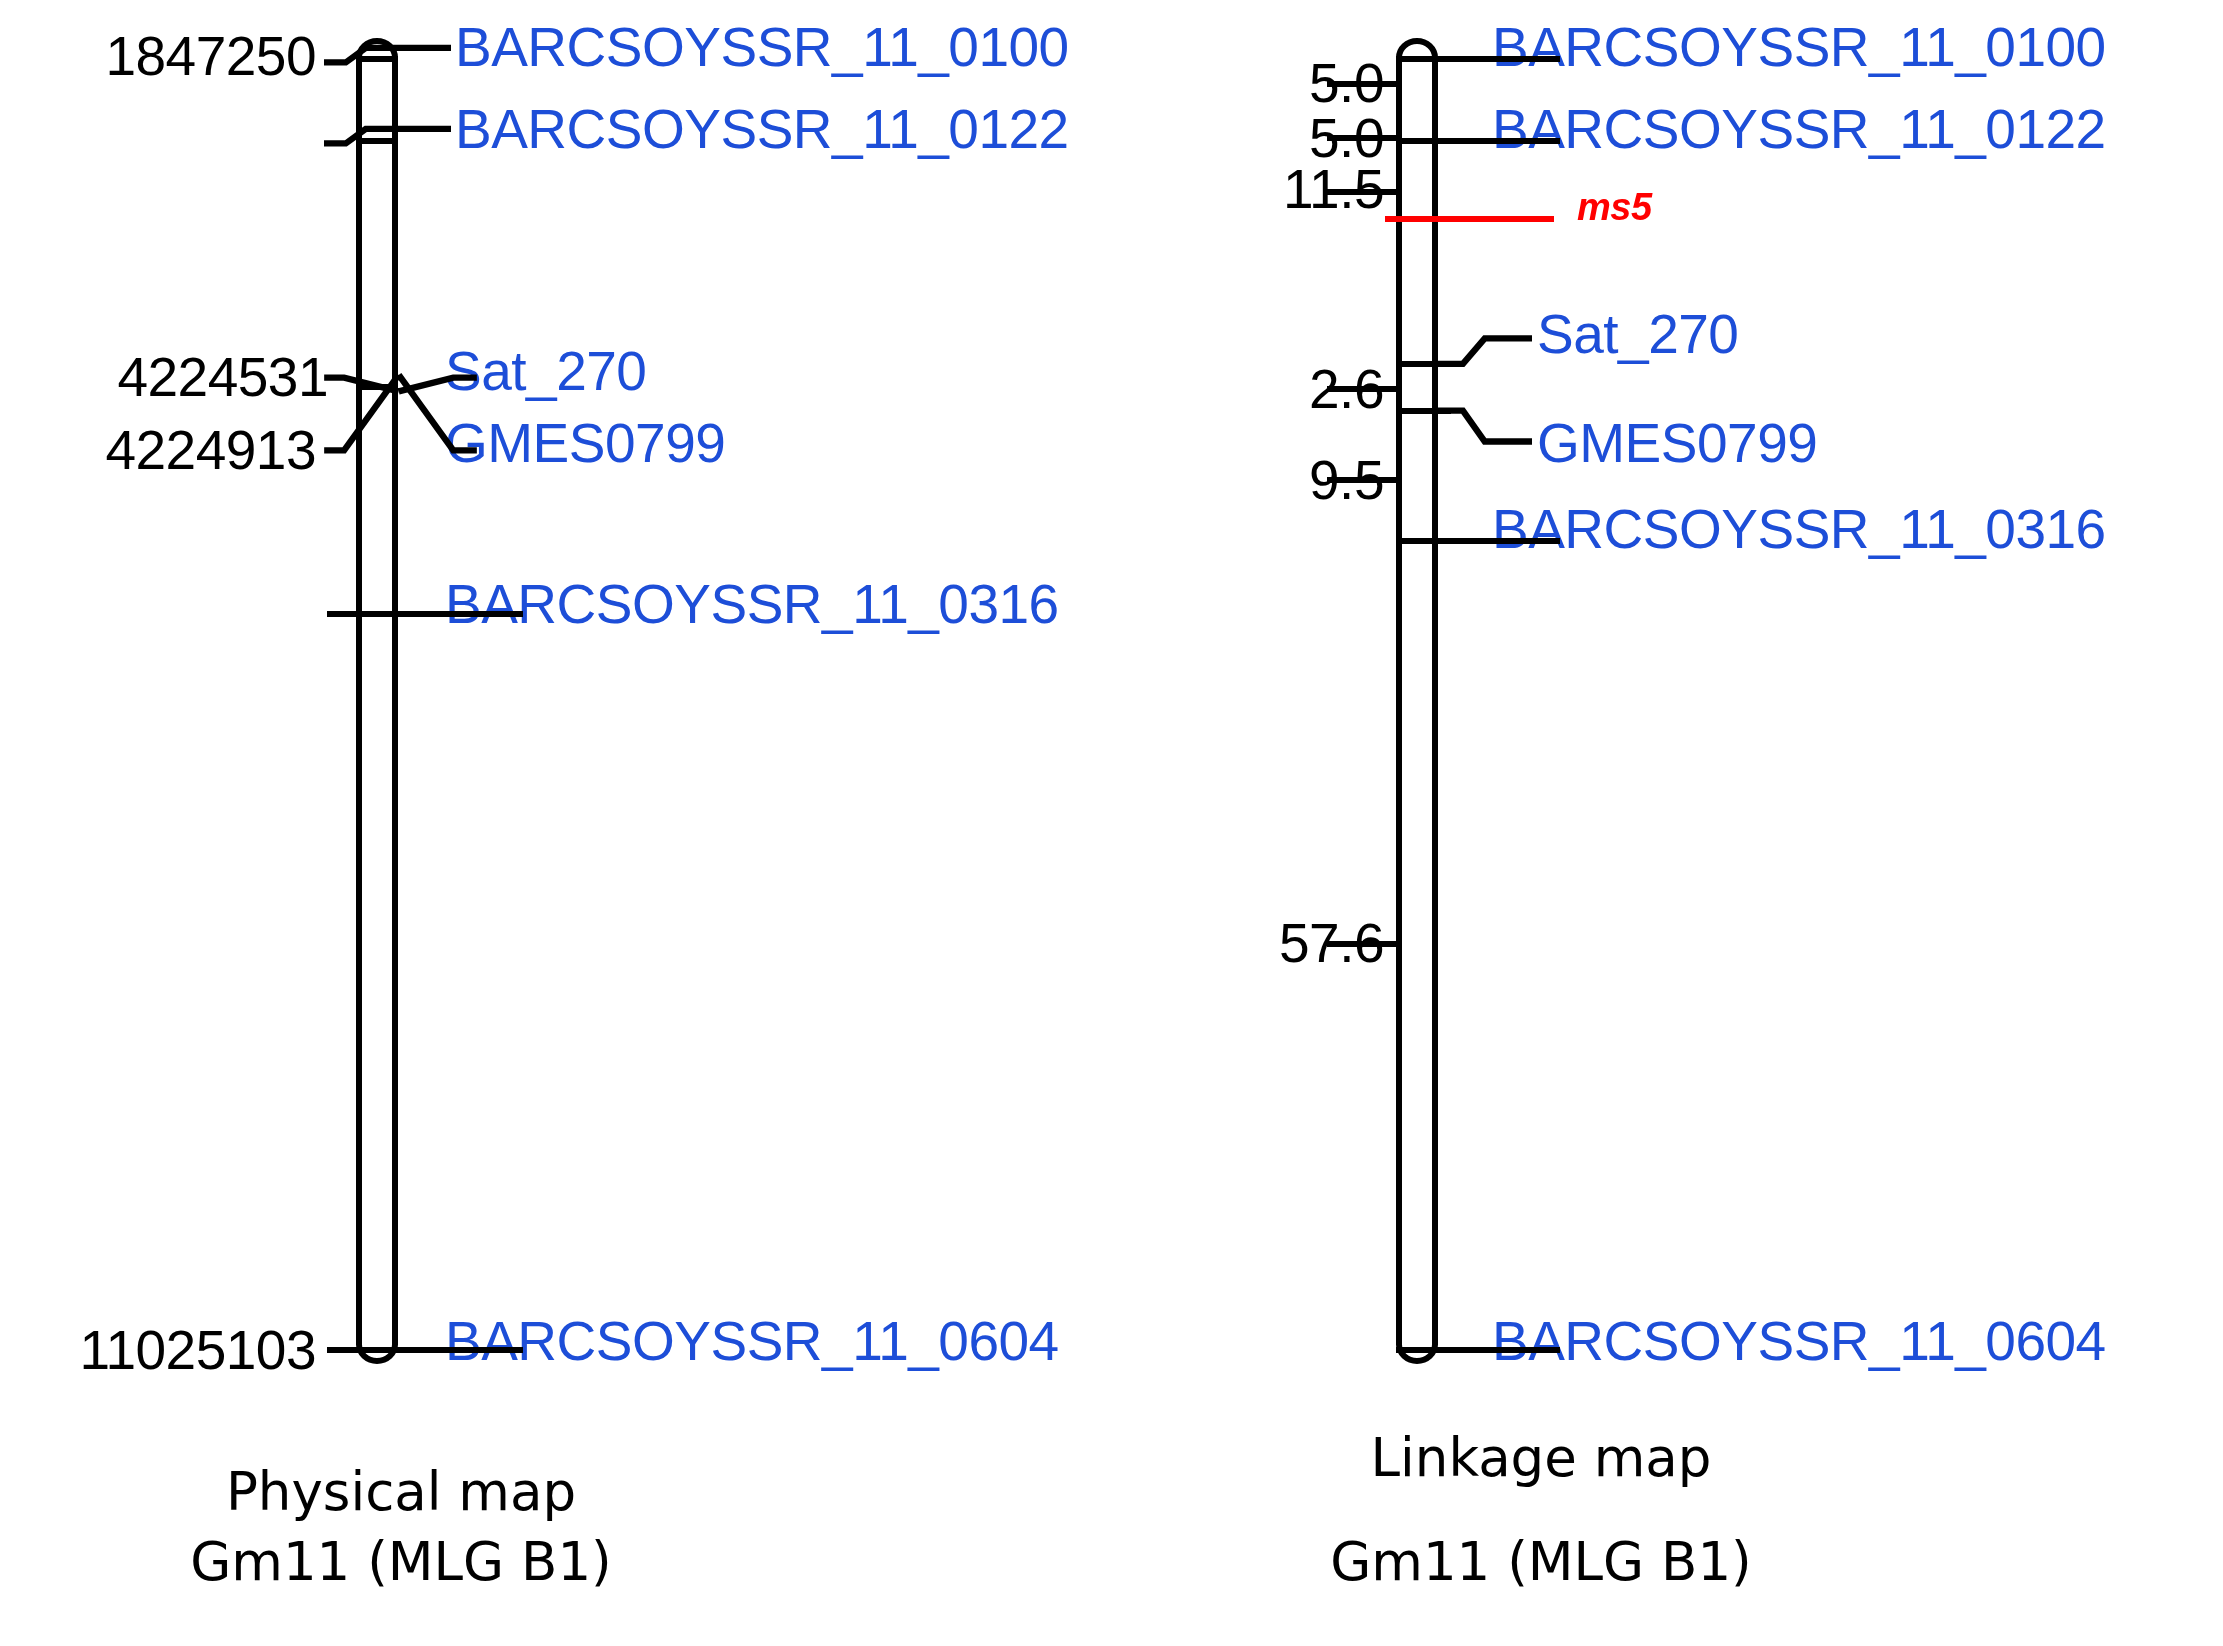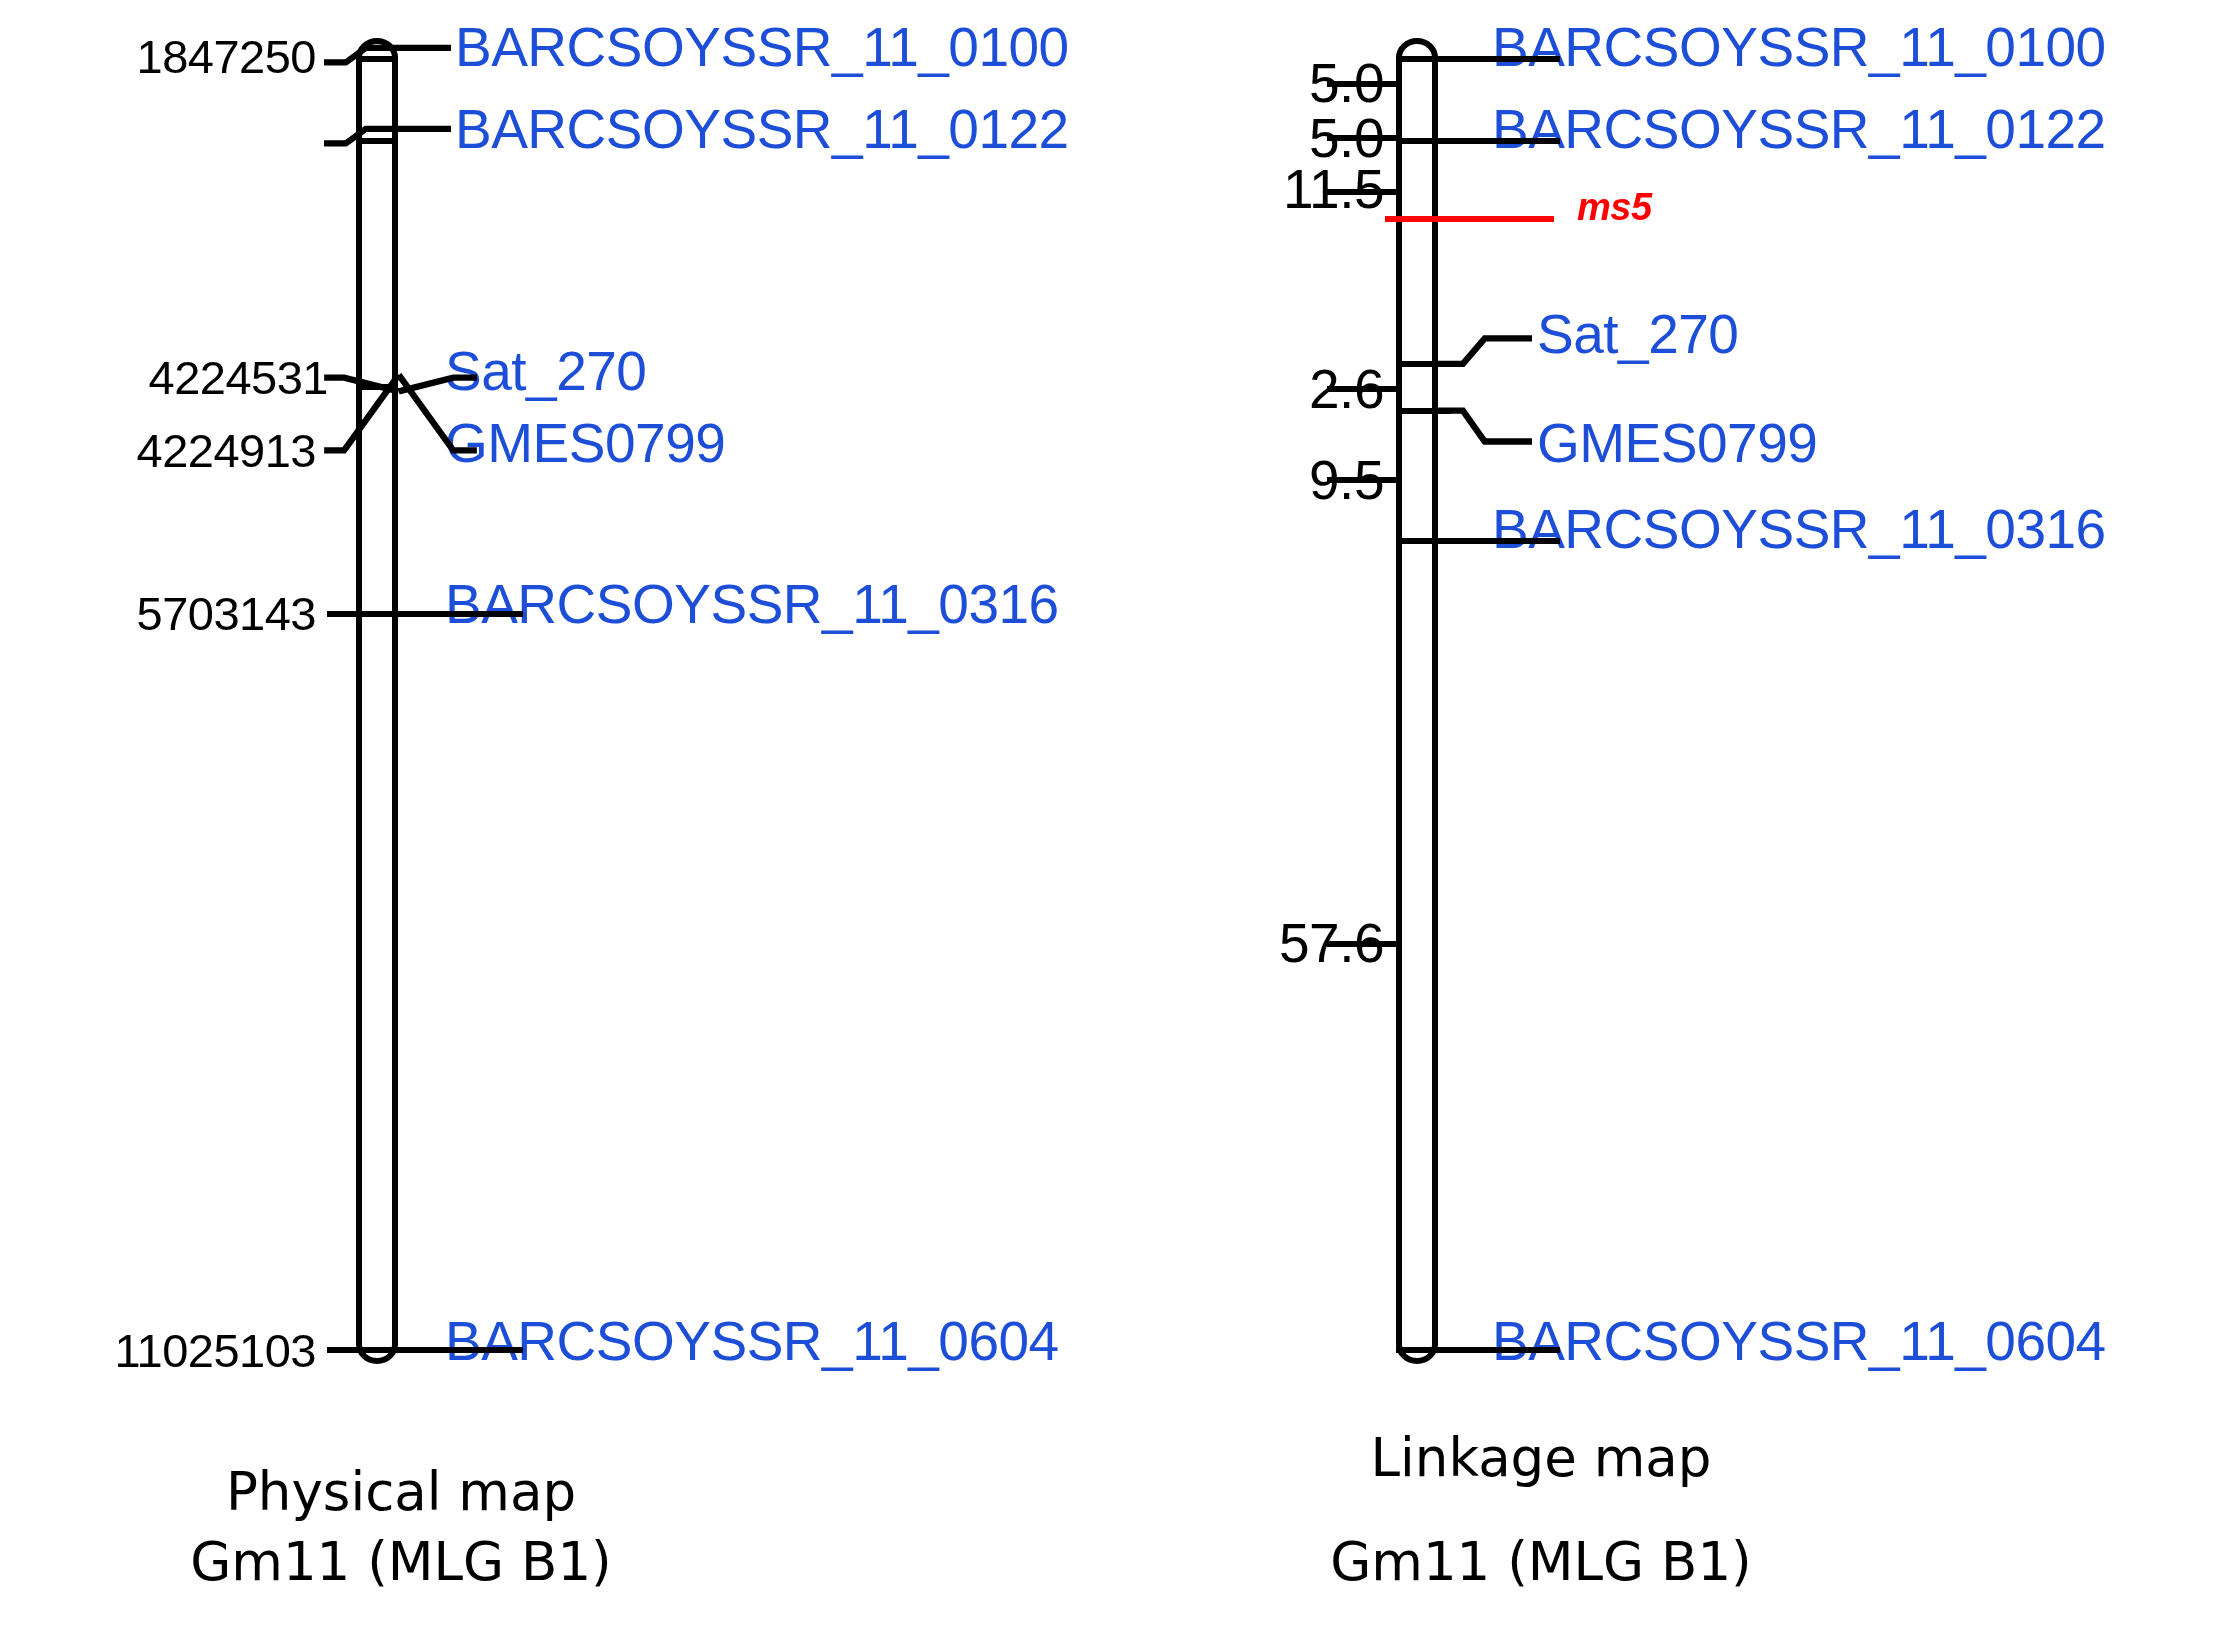--- a/index.html
+++ b/index.html
@@ -49,21 +49,21 @@
   }
   .marker-label.red-gene {
     color: #FF0000;
     font-weight: bold;
     font-style: italic;
     font-size: 38px;
   }
   .pos-label {
     position: absolute;
     font-family: "Liberation Sans", sans-serif;
-    font-size: 47px;
+    font-size: 55px;
     line-height: 55px;
     color: #000000;
     white-space: nowrap;
     text-align: right;
     letter-spacing: -0.5px;
     padding-left: 31px;
   }
   .dist-label {
     position: absolute;
     font-family: "Liberation Sans", sans-serif;
@@ -133,21 +133,20 @@
 
         <path d="M4,40 L64,25 L90,25" fill="none" stroke="#000" stroke-width="7"></path>
 
         <path d="M4,22 L64,105 L90,105" fill="none" stroke="#000" stroke-width="7"></path>
       </svg>
     </div>
 
     <div class="marker-label" style="left:445px; top:344px;">Sat_270</div>
     <div class="marker-label" style="left:445px; top:416px;">GMES0799</div>
 
-    <div class="pos-label" style="left:0px; top:586px; width:316px;">5703143</div>
     <div class="tick" style="left:327px; top:611px; width:196px;"></div>
     <div class="marker-label" style="left:445px; top:577px;">BARCSOYSSR_11_0316</div>
 
     <div class="pos-label" style="left:0px; top:1323px; width:316px;">11025103</div>
     <div class="tick" style="left:327px; top:1347px; width:196px;"></div>
     <div class="marker-label" style="left:445px; top:1314px;">BARCSOYSSR_11_0604</div>
 
     <div class="caption" style="top:1459px; left:-155px;">Physical map</div>
     <div class="caption" style="top:1529px; left:-155px;">Gm11 (MLG B1)</div>
   </div>

